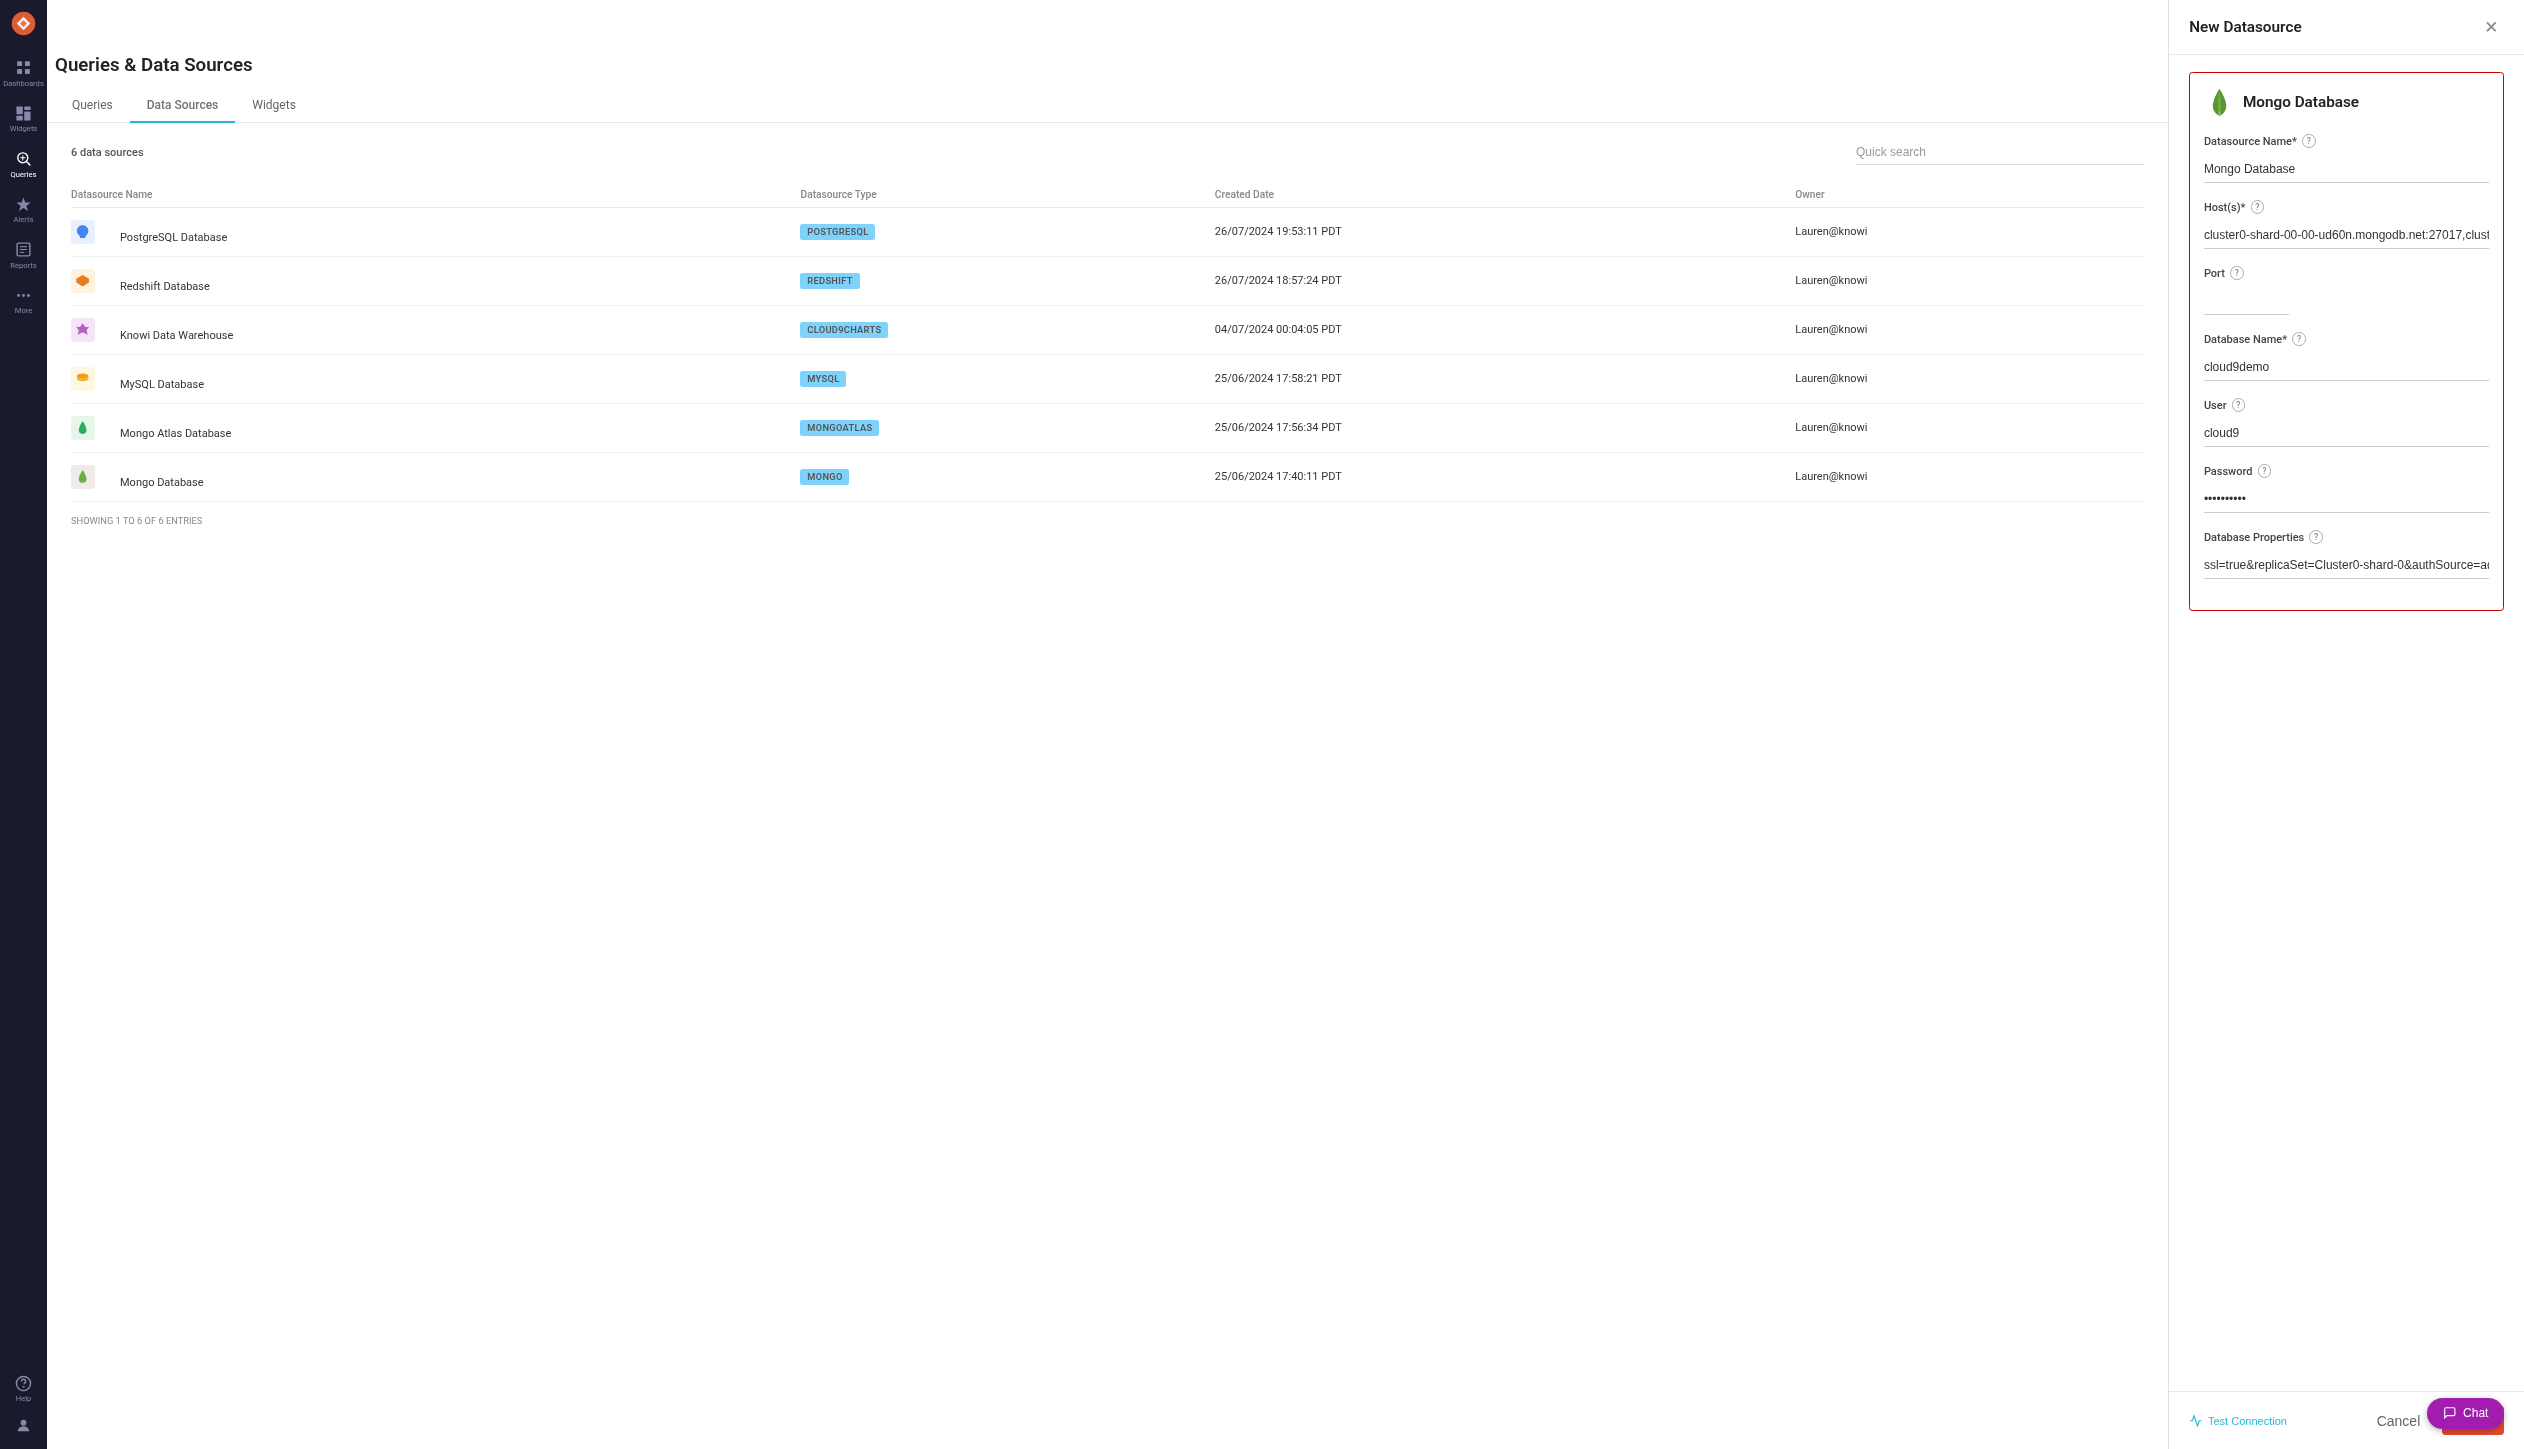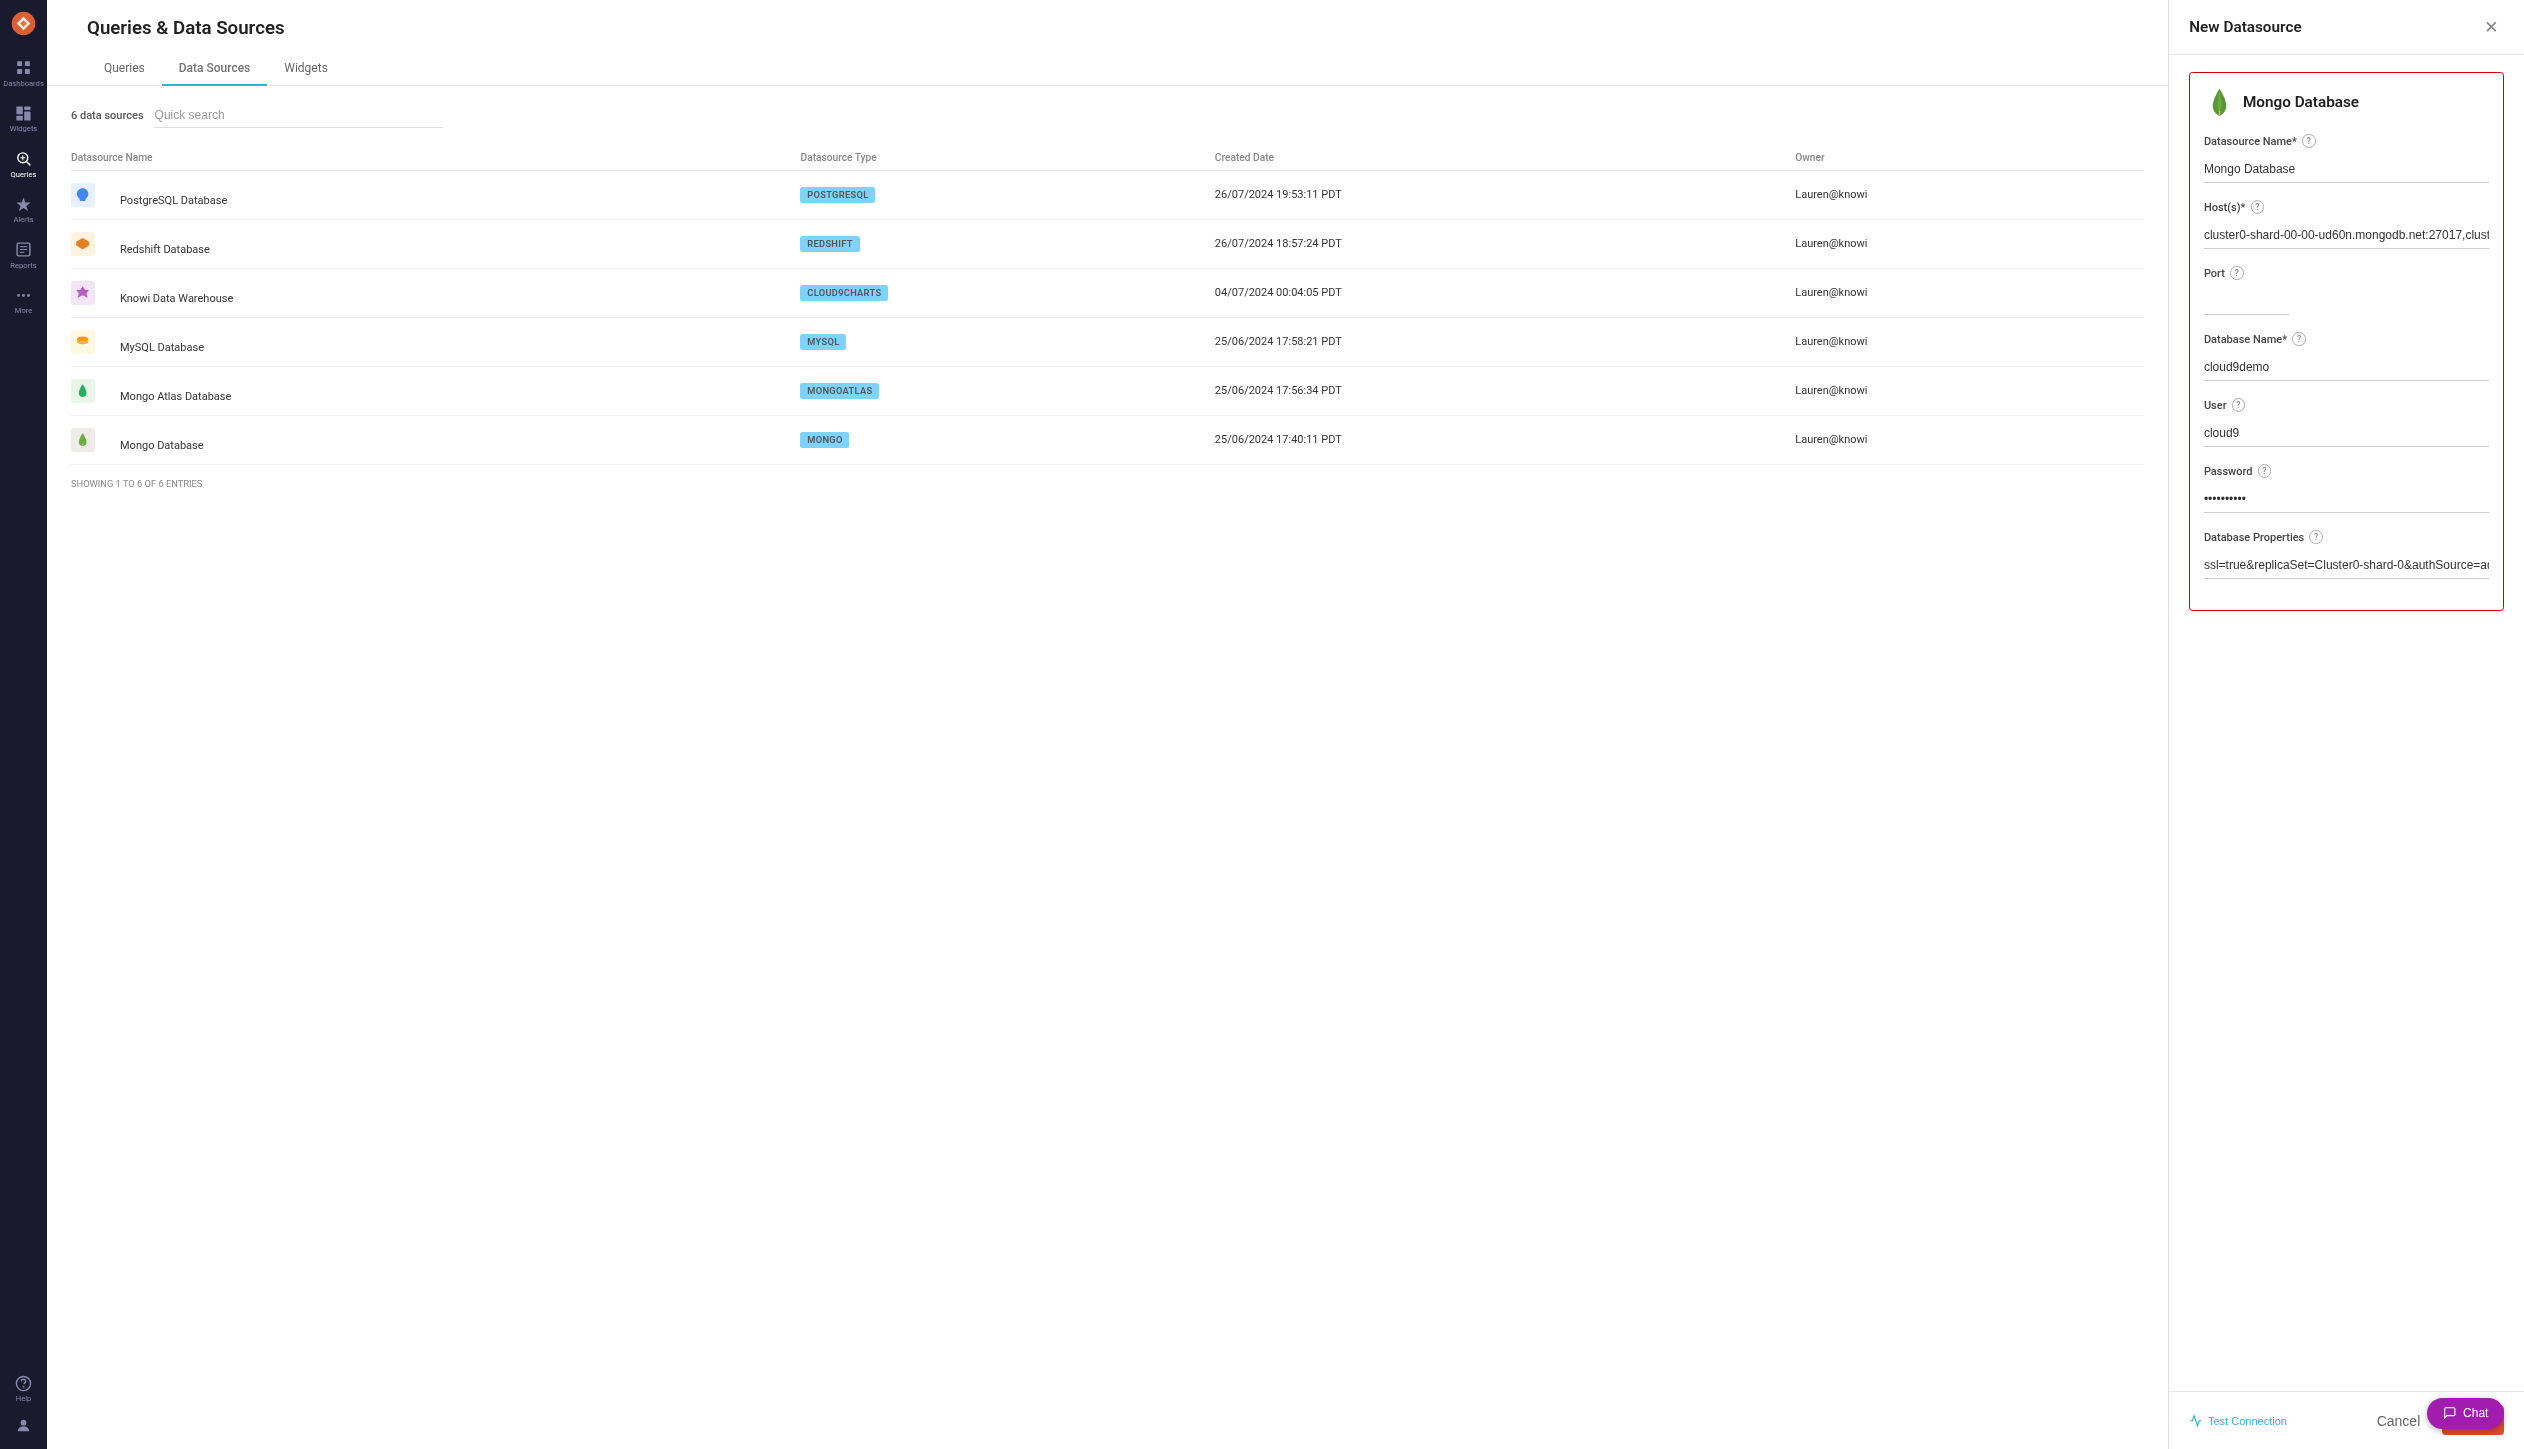--- a/index.html
+++ b/index.html
@@ -45,22 +45,23 @@
     .main-content {
       flex: 1;
       display: flex;
       flex-direction: column;
       background: #fff;
       overflow: hidden;
     }
 
     
     .header {
-      padding: 17px 24px 0 40px;
+      padding: 17px 24px 0 8px;
       border-bottom: 0.8px solid #e8e8e8;
+      margin-top: 37px;
     }
     .header-title {
       font-size: 18.7px;
       font-weight: 600;
       color: #222;
       margin-bottom: 13.6px;
     }
     .tabs {
       display: flex;
       gap: 0;
@@ -85,20 +86,21 @@
       padding: 17px 24px;
       overflow-y: auto;
       background: #fff;
     }
 
     .search-row {
       display: flex;
       align-items: center;
       gap: 11px;
       margin-bottom: 17px;
+      justify-content: space-between;
     }
     .data-count {
       font-size: 11px;
       color: #555;
       font-weight: 500;
       white-space: nowrap;
     }
     .search-input-wrap {
       flex: 1;
       max-width: 288px;

